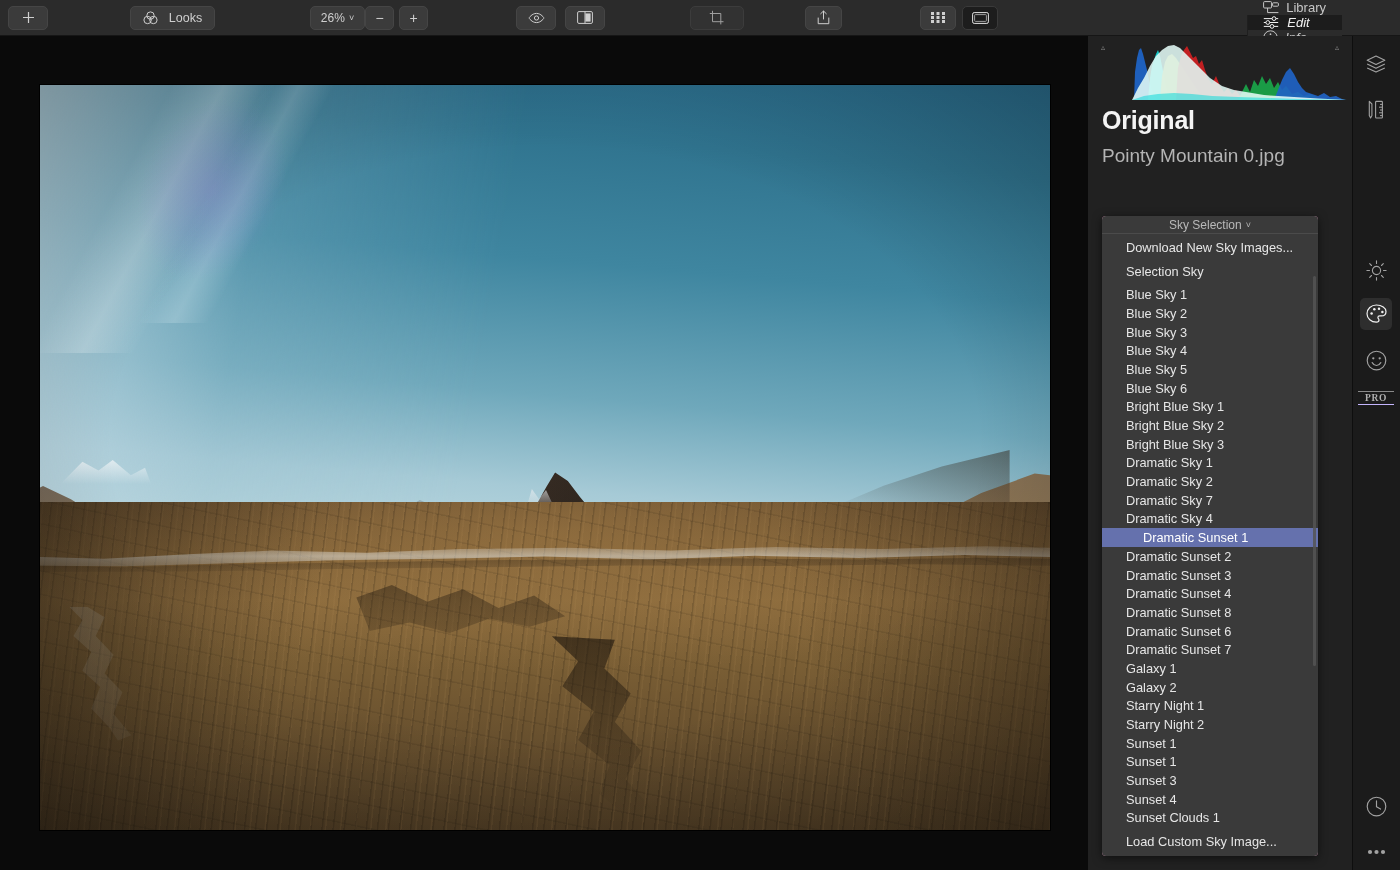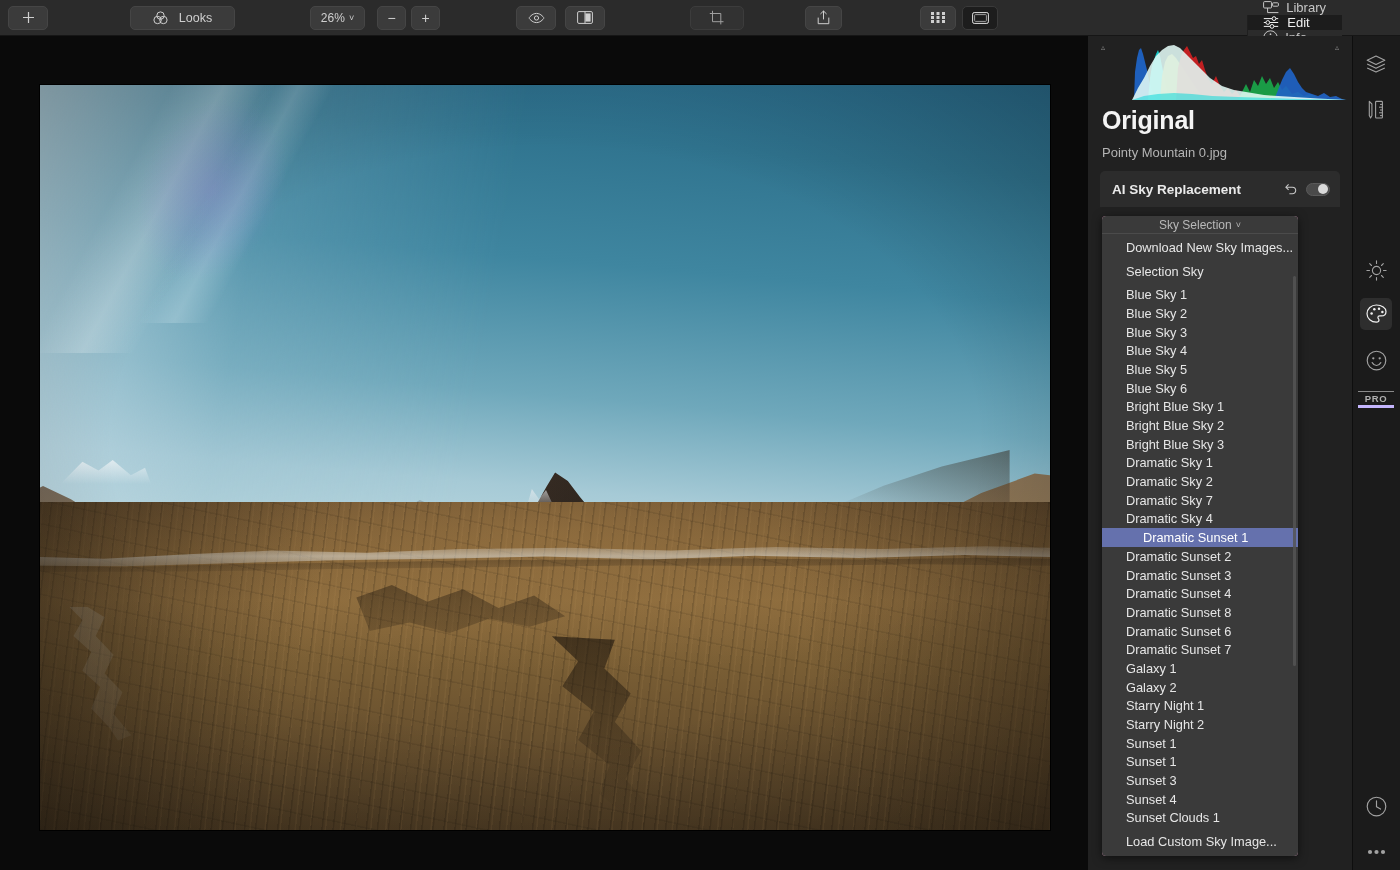--- a/index.html
+++ b/index.html
@@ -19,40 +19,40 @@
     border-bottom:1px solid #161616;
     display:flex; align-items:center;
   }
   .tb-btn {
     height:24px; border-radius:5px; background:#3b3b3b;
     display:flex; align-items:center; justify-content:center;
     color:#cfcfcf; font-size:12.5px; cursor:default;
     border:1px solid #454545;
   }
   .tb-plus { position:absolute; left:8px; width:40px; }
-  .tb-looks { position:absolute; left:130px; width:105px; gap:11px; }
-  .tb-zoomgrp { position:absolute; left:310px; display:flex; align-items:center; gap:12px; }
+  .tb-looks { position:absolute; left:130px; width:85px; gap:11px; }
+  .tb-zoomgrp { position:absolute; left:310px; display:flex; align-items:center; gap:0; }
   .tb-zoom { width:55px; gap:4px; font-size:12px;}
   .tb-step { width:29px; display:flex; background:#3b3b3b; }
   .tb-eye { position:absolute; left:516px; width:40px; }
   .tb-split { position:absolute; left:565px; width:40px; }
   .tb-crop { position:absolute; left:690px; width:54px; background:#323232; border-color:#3c3c3c;}
   .tb-share { position:absolute; left:805px; width:37px; }
   .tb-viewgrp { position:absolute; left:920px; display:flex; gap:6px; }
   .tb-grid { width:36px; }
   .tb-single { width:36px; background:#1d1d1d; border-color:#3a3a3a; }
 
   .tb-modes { position:absolute; right:58px; top:0; height:36px; display:flex; align-items:stretch;flex-direction:column; }
   .mode {
     display:flex; align-items:center; gap:7px;
     padding:0 16px; font-size:13px; color:#c6c6c6;
     background:#2b2b2b; cursor:default;
   }
   .mode.active { background:#1c1c1c; color:#efefef; }
-  .mode + .mode { box-shadow:inset 1px 0 0 #1f1f1f; }
+  .mode + .mode { box-shadow:inset 1px 0 0 #1f1f1f;font-style:italic; }
 
   svg.ic { display:block; }
 
   
   .canvas {
     position:absolute; left:0; top:36px; width:1088px; height:834px;
     background:#0a0a0a;
   }
   .photo {
     position:absolute; left:40px; top:49px; width:1010px; height:745px;
@@ -209,21 +209,21 @@
   .hist-tri { position:absolute; top:7px; font-size:8px; color:#8a8a8a; }
   .hist-tri.l { left:13px; }
   .hist-tri.r { right:13px; }
 
   .panel-title {
     position:absolute; left:14px; top:70px;
     font-size:25px; font-weight:bold; color:#f4f4f4; letter-spacing:-0.2px;
   }
   .panel-sub {
     position:absolute; left:14px; top:109px;
-    font-size:13px; color:#b4b4b4;
+    font-size:19px; color:#b4b4b4;
   }
 
   .tool-card {
     position:absolute; left:12px; top:135px; width:240px; height:36px;
     background:#2c2c2c; border-radius:5px 5px 0 0;
     display:flex; align-items:center;
   }
   .tool-card-title {
     margin-left:12px; font-size:13.5px; font-weight:bold; color:#eaeaea;
   }
@@ -232,21 +232,21 @@
     width:24px; height:13px; border-radius:7px; background:#4a4a4a;
     position:relative; border:1px solid #5a5a5a;
   }
   .toggle .knob {
     position:absolute; right:1px; top:0.5px; width:10px; height:10px;
     border-radius:50%; background:#d9d9d9;
   }
 
   
   .dd {
-    position:absolute; left:14px; top:180px; width:196px;
+    position:absolute; left:14px; top:180px; width:216px;
     background:#f9a8d4; border-radius:4px;
     box-shadow:0 2px 10px rgba(0,0,0,.55);
     overflow:hidden;
   }
   .dd-header {
     height:18px; display:flex; align-items:center; justify-content:center;
     gap:4px; font-size:12px; color:#b9b9b9; background:#3a3a3a;
     border-bottom:1px solid #4b4b4b;
   }
   .dd-body { background:#3a3a3a; padding:4px 0 0 0; }
@@ -271,22 +271,23 @@
   .rail-btn {
     position:absolute; left:8px; width:32px; height:32px;
     display:flex; align-items:center; justify-content:center;
     border-radius:5px; color:#a2a2a2;
   }
   .rail-btn.active { background:#2e2e2e; color:#f2f2f2; }
   .rail-pro {
     position:absolute; left:6px; width:36px;
     display:flex; align-items:center; justify-content:center;
     font-size:9.5px; font-weight:bold; letter-spacing:.6px; color:#b0b0b0;
-    border-top:1px solid #8a8a8a; border-bottom:3px solid #c4b5fd;
+    border-top:1px solid #8a8a8a; border-bottom:1px solid #c4b5fd;
     padding:1px 0;
+    font-family:Liberation Serif, serif;
   }
 </style>
 </head>
 <body>
 
 <div class="app">
 
   <div class="toolbar">
 
     <div class="tb-btn tb-plus">
@@ -448,32 +449,20 @@
           <path d="M186,64 L190,54 L194,44 L198,36 L202,32 L206,38 L210,46 L214,52 L218,56 L224,58 L230,60 L236,57 L242,61 L248,60 L254,63 L258,64 Z" fill="#1f63c4" opacity="0.92"></path>
           <path d="M44,64 L50,52 L56,42 L62,30 L68,20 L74,14 L80,10 L86,9 L92,12 L98,18 L104,24 L110,30 L116,36 L122,42 L128,46 L134,50 L140,52 L146,54 L152,55 L158,56 L164,57 L170,58 L176,59 L182,59.5 L190,60 L198,60.5 L206,61 L214,61.5 L222,62 L230,62.5 L240,63 L250,63.5 L258,64 Z" fill="#e3fbf6" opacity="0.88"></path>
           <path d="M44,64 L56,60 L70,58 L86,57 L104,58 L124,60 L150,61 L180,62 L210,63 L240,63.6 L260,64 Z" fill="#0fd8d8" opacity="0.55"></path>
         </g>
       </svg>
     </div>
 
     <div class="panel-title">Original</div>
     <div class="panel-sub">Pointy Mountain 0.jpg</div>
 
-    <div class="tool-card">
-      <div class="tool-card-title">AI Sky Replacement</div>
-      <div class="tool-card-actions">
-        <svg class="ic" width="13" height="12" viewBox="0 0 13 12">
-          <path d="M2.2 4.2h6.2a3.3 3.3 0 0 1 0 6.6H5.4" fill="none" stroke="#c9c9c9" stroke-width="1.1"></path>
-          <path d="M4.6 1.4 1.9 4.2l2.7 2.7" fill="none" stroke="#c9c9c9" stroke-width="1.1"></path>
-        </svg>
-        <div class="toggle">
-          <div class="knob"></div>
-        </div>
-      </div>
-    </div>
 
     <div class="dd">
       <div class="dd-header">
         <span>Sky Selection</span>
         <span style="font-size:9px">˅</span>
       </div>
       <div class="dd-body">
         <div class="dd-item">Download New Sky Images...</div>
         <div class="dd-sep"></div>
         <div class="dd-item">Selection Sky</div>

